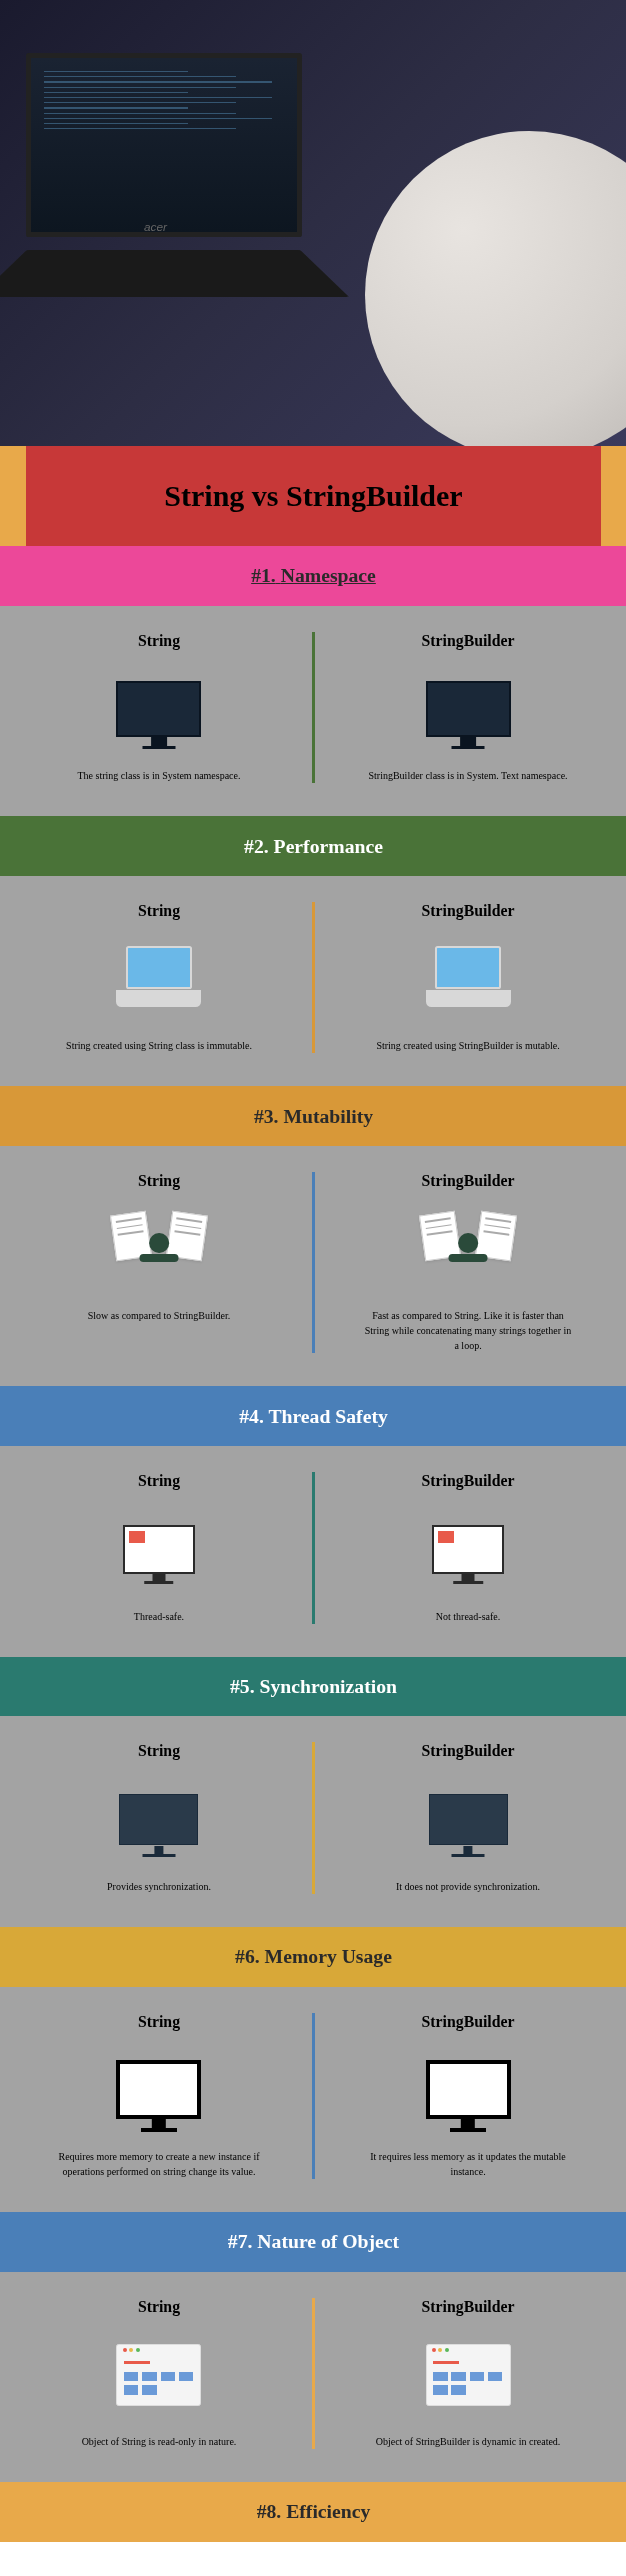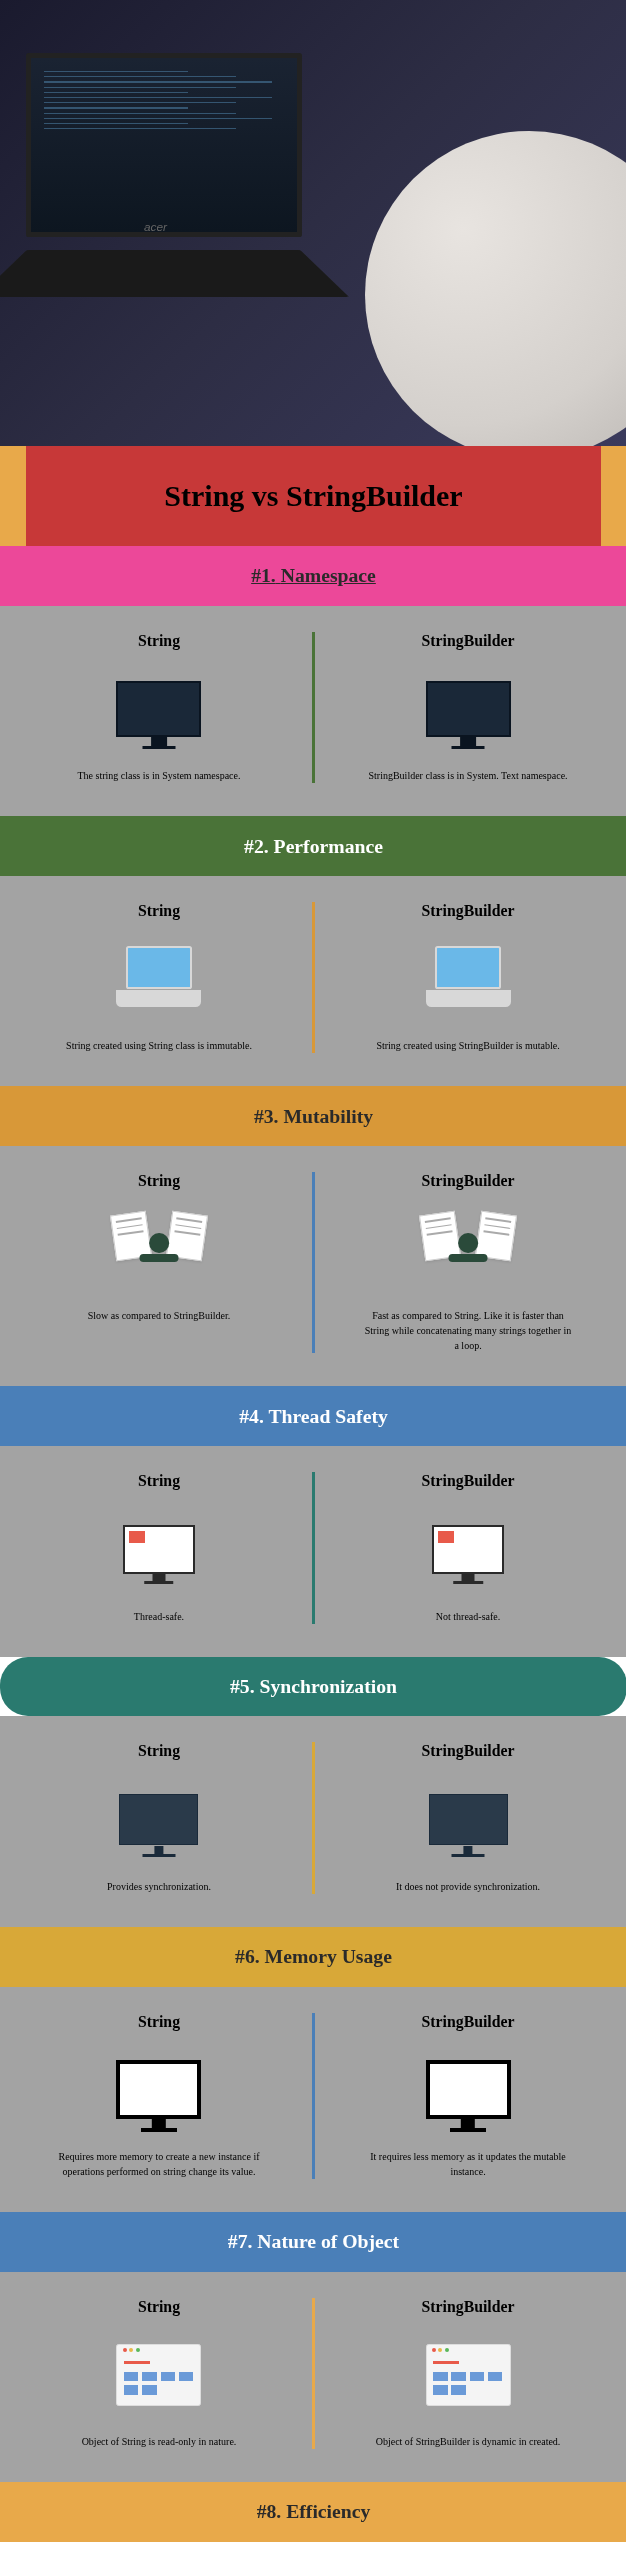--- a/index.html
+++ b/index.html
@@ -29,21 +29,21 @@
 .col-text { font-size: 10px; line-height: 1.5; color: #000; font-weight: 500; max-width: 210px; margin: 0 auto; }
 .divider { width: 3.9px; background: #ccc; margin: 0 6.6px; }
 
 .c-orange { background: #ec4899; text-decoration: underline; }
 .c-green { background: #4a7338; }
 .d-green { background: #4a7338; }
 .c-orange2 { background: #d89838; }
 .d-orange2 { background: #d89838; }
 .c-blue { background: #4a7fb8; }
 .d-blue { background: #4a7fb8; }
-.c-teal { background: #2a7a6f; border-radius: 28px; }
+.c-teal { background: #2a7a6f; }
 .d-teal { background: #2a7a6f; }
 .c-gold { background: #d8a838; }
 .d-gold { background: #d8a838; }
 .c-orange3 { background: #e8a94a; }
 .d-orange3 { background: #e8a94a; }
 
 .monitor-dark { width: 85px; height: 56px; background: #1a2838; border: 2px solid #0a1420; position: relative; }
 .monitor-dark::after { content: ''; position: absolute; bottom: -11.8px; left: 50%; transform: translateX(-50%); width: 15.8px; height: 9.8px; background: #0a1420; }
 .monitor-dark::before { content: ''; position: absolute; bottom: -14.4px; left: 50%; transform: translateX(-50%); width: 33px; height: 3.3px; background: #0a1420; }
 .laptop-icon { width: 85px; height: 66px; position: relative; }

